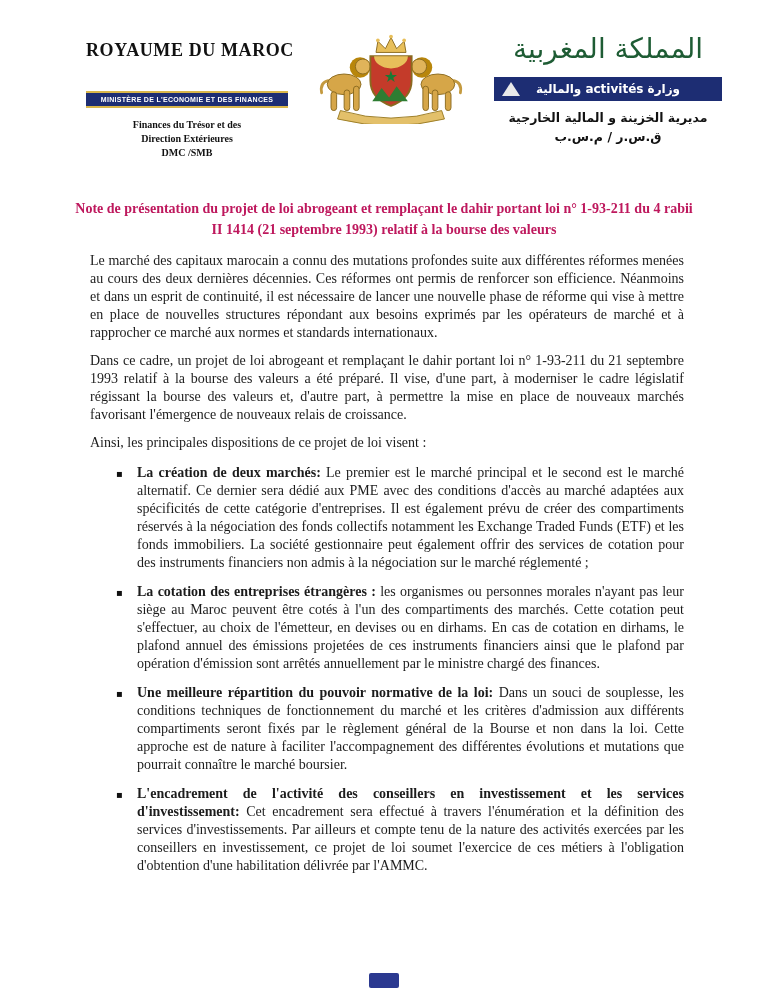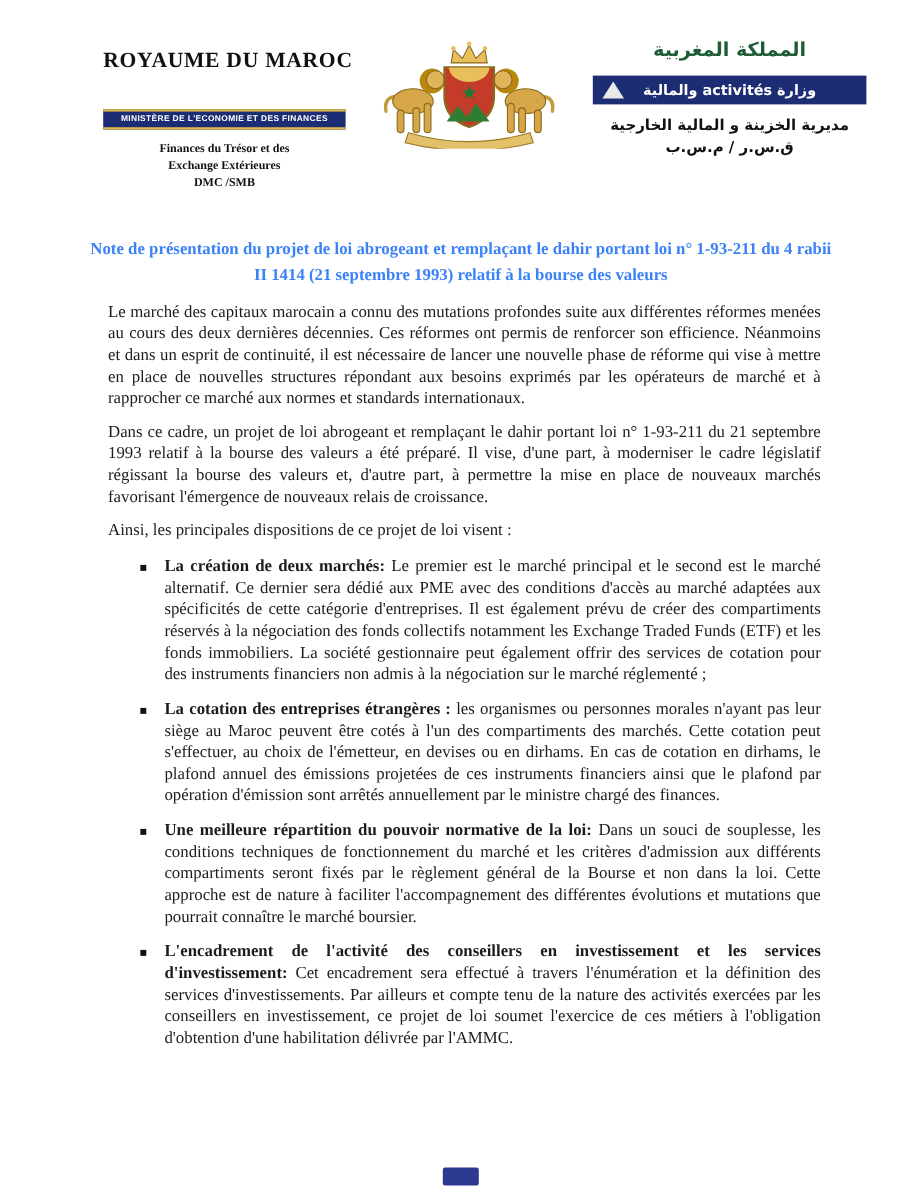--- a/index.html
+++ b/index.html
@@ -14,30 +14,30 @@
   .h-left{width:202px;padding-top:10px;}
   .kingdom{font-size:18px;font-weight:bold;letter-spacing:.6px;white-space:nowrap;color:#111;}
   .banner-fr{margin-top:30px;background:#1d2d73;color:#fff;
     font-family:"Liberation Sans",sans-serif;font-size:7px;font-weight:bold;
     text-align:center;padding:3px 2px;letter-spacing:.3px;white-space:nowrap;
     border-top:2px solid #d9b64a;border-bottom:2px solid #d9b64a;}
   .dept-fr{margin-top:10px;text-align:center;font-size:10px;font-weight:bold;line-height:1.4;color:#111;}
   .h-center{flex:0 0 auto;margin-top:-6px;}
   .h-right{width:228px;text-align:center;padding-top:2px;}
   .ar{font-family:"DejaVu Sans",sans-serif;}
-  .kingdom-ar{font-size:16px;color:#1e5c34;font-weight:bold;}
+  .kingdom-ar{font-size:28px;color:#1e5c34;font-weight:normal;}
   .banner-ar{position:relative;margin-top:12px;background:#1d2d73;color:#fff;
     font-size:12px;font-weight:bold;height:24px;line-height:24px;}
   .banner-ar .tri{position:absolute;left:8px;bottom:5px;width:0;height:0;
     border-left:9px solid transparent;border-right:9px solid transparent;
     border-bottom:14px solid #e9e9e9;}
   .dept-ar{margin-top:8px;font-size:12.5px;font-weight:bold;line-height:1.5;color:#111;}
   
   .title{width:624px;margin:16px auto 12px;text-align:center;font-weight:bold;
-    color:#3b82f6;font-size:14px;line-height:21px;}
+    color:#be185d;font-size:14px;line-height:21px;}
   
   .bodytxt{padding:0 84px 0 90px;font-size:14px;line-height:18px;text-align:justify;}
   .para{margin:0 0 10px;}
   .lead-in{margin:4px 0 12px;}
   .bullets{margin-left:26px;}
   .bullet-item{position:relative;padding-left:21px;margin-bottom:11px;}
   .bullet-marker{position:absolute;left:0;top:1px;font-size:10px;
     font-family:"DejaVu Sans",sans-serif;color:#111;}
   .bullet-text{margin:0;}
   .bullet-text b{font-weight:bold;}
@@ -50,21 +50,21 @@
 
 <div class="page">
 
   <div class="header">
 
     <div class="h-left">
       <div class="kingdom">ROYAUME DU MAROC</div>
       <div class="banner-fr">MINISTÈRE DE L'ECONOMIE ET DES FINANCES</div>
       <div class="dept-fr">
         <div>Finances du Trésor et des</div>
-        <div>Exchange Extérieures</div>
+        <div>Direction Extérieures</div>
         <div>DMC /SMB</div>
       </div>
     </div>
 
     <div class="h-center">
       <svg width="150" height="100" viewBox="0 0 160 106" aria-hidden="true">
         <defs>
           <g id="lion">
             <path d="M13,60 q-9,2 -7,13" fill="none" stroke="#c49a3f" stroke-width="3" stroke-linecap="round"></path>
             <ellipse cx="30" cy="64" rx="18" ry="11" fill="#d6a648" stroke="#8a6a1f" stroke-width="1"></ellipse>

